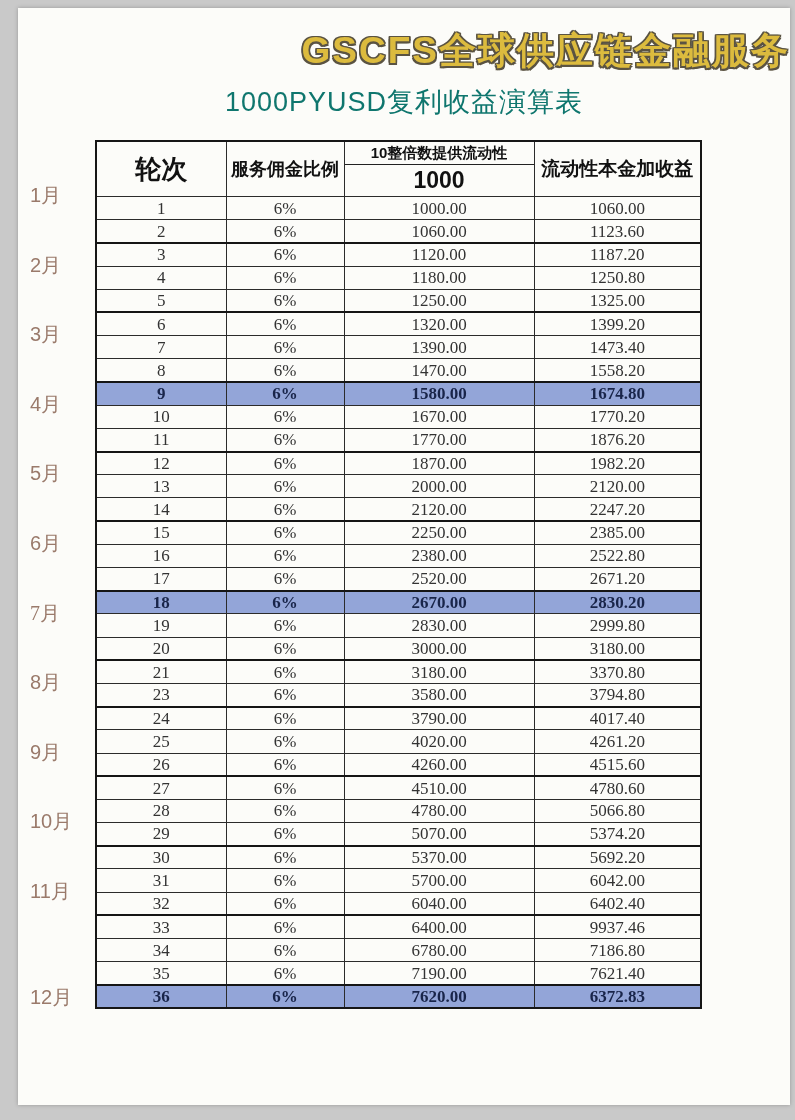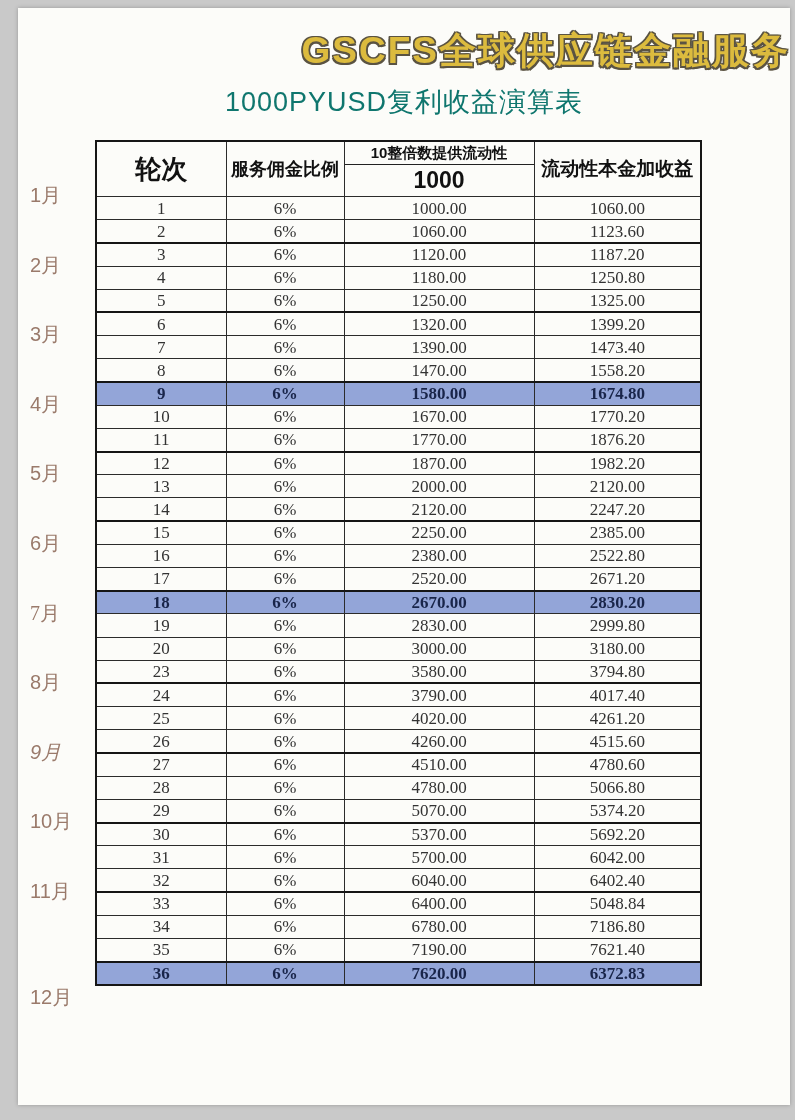--- a/index.html
+++ b/index.html
@@ -115,21 +115,21 @@
   <div class="table-wrap">
     <div id="month-gutter">
         <div class="month-label" style="top: 44px;">1月</div>
         <div class="month-label" style="top: 113.6px;">2月</div>
         <div class="month-label" style="top: 183.2px;">3月</div>
         <div class="month-label" style="top: 252.8px;">4月</div>
         <div class="month-label" style="top: 322.4px;">5月</div>
         <div class="month-label" style="top: 392px;">6月</div>
         <div class="month-label" style="top: 461.6px; font-family: Liberation Serif, serif;">7月</div>
         <div class="month-label" style="top: 531.2px;">8月</div>
-        <div class="month-label" style="top: 600.8px; font-style: italic;">9月</div>
+        <div class="month-label" style="top: 600.8px;">9月</div>
         <div class="month-label" style="top: 670.4px;">10月</div>
         <div class="month-label" style="top: 740px;">11月</div>
         <div class="month-label" style="top: 809.6px; margin-top: 36px;">12月</div>
       </div>
     <table class="calc">
       <colgroup>
         <col class="c-round">
           <col class="c-comm">
           <col class="c-liquidity">
           <col class="c-total">
@@ -259,20 +259,26 @@
             <td class="comm-cell">6%</td>
             <td class="liq-cell">2830.00</td>
             <td class="total-cell">2999.80</td>
           </tr>
           <tr>
             <td class="round-cell">20</td>
             <td class="comm-cell">6%</td>
             <td class="liq-cell">3000.00</td>
             <td class="total-cell">3180.00</td>
           </tr>
+          <tr class="group-top">
+            <td class="round-cell">21</td>
+            <td class="comm-cell">6%</td>
+            <td class="liq-cell">3180.00</td>
+            <td class="total-cell">3370.80</td>
+          </tr>
           <tr>
             <td class="round-cell">23</td>
             <td class="comm-cell">6%</td>
             <td class="liq-cell">3580.00</td>
             <td class="total-cell">3794.80</td>
           </tr>
           <tr class="group-top">
             <td class="round-cell">24</td>
             <td class="comm-cell">6%</td>
             <td class="liq-cell">3790.00</td>
@@ -323,21 +329,21 @@
           <tr>
             <td class="round-cell">32</td>
             <td class="comm-cell">6%</td>
             <td class="liq-cell">6040.00</td>
             <td class="total-cell">6402.40</td>
           </tr>
           <tr class="group-top">
             <td class="round-cell">33</td>
             <td class="comm-cell">6%</td>
             <td class="liq-cell">6400.00</td>
-            <td class="total-cell">5048.84</td>
+            <td class="total-cell">9937.46</td>
           </tr>
           <tr>
             <td class="round-cell">34</td>
             <td class="comm-cell">6%</td>
             <td class="liq-cell">6780.00</td>
             <td class="total-cell">7186.80</td>
           </tr>
           <tr>
             <td class="round-cell">35</td>
             <td class="comm-cell">6%</td>

